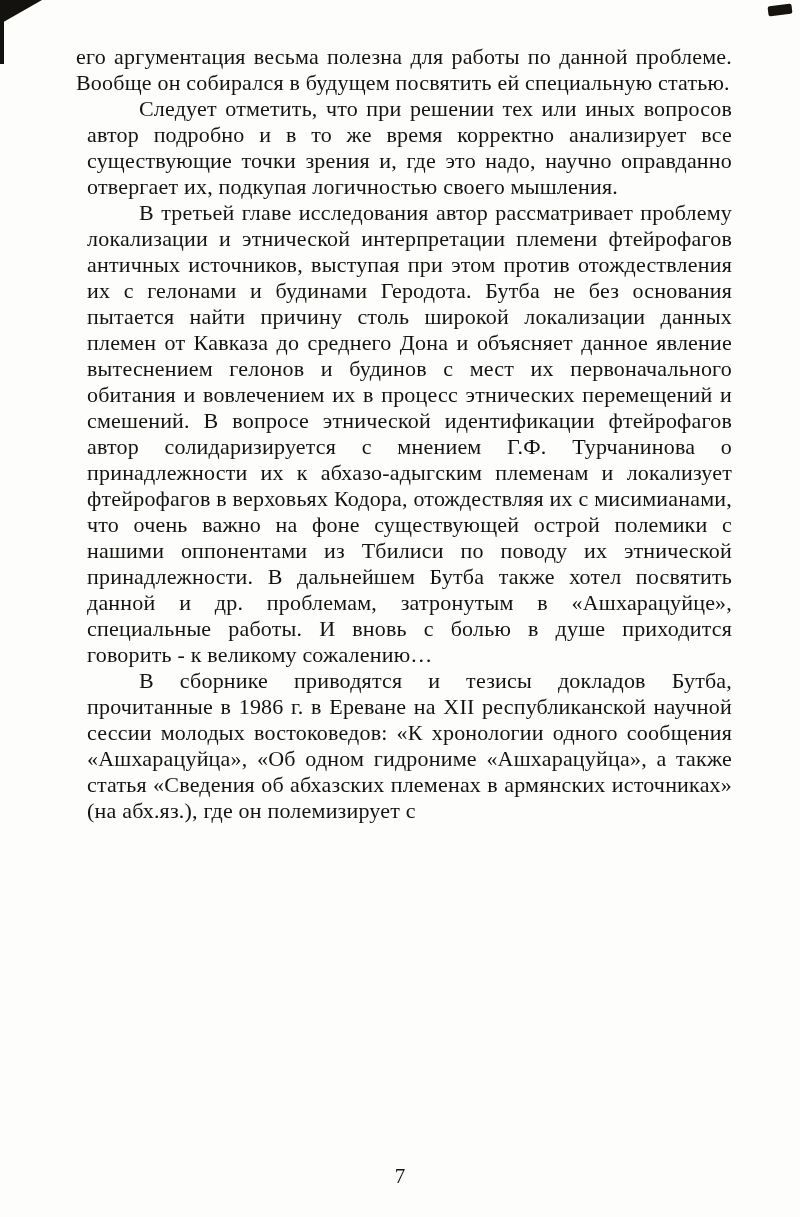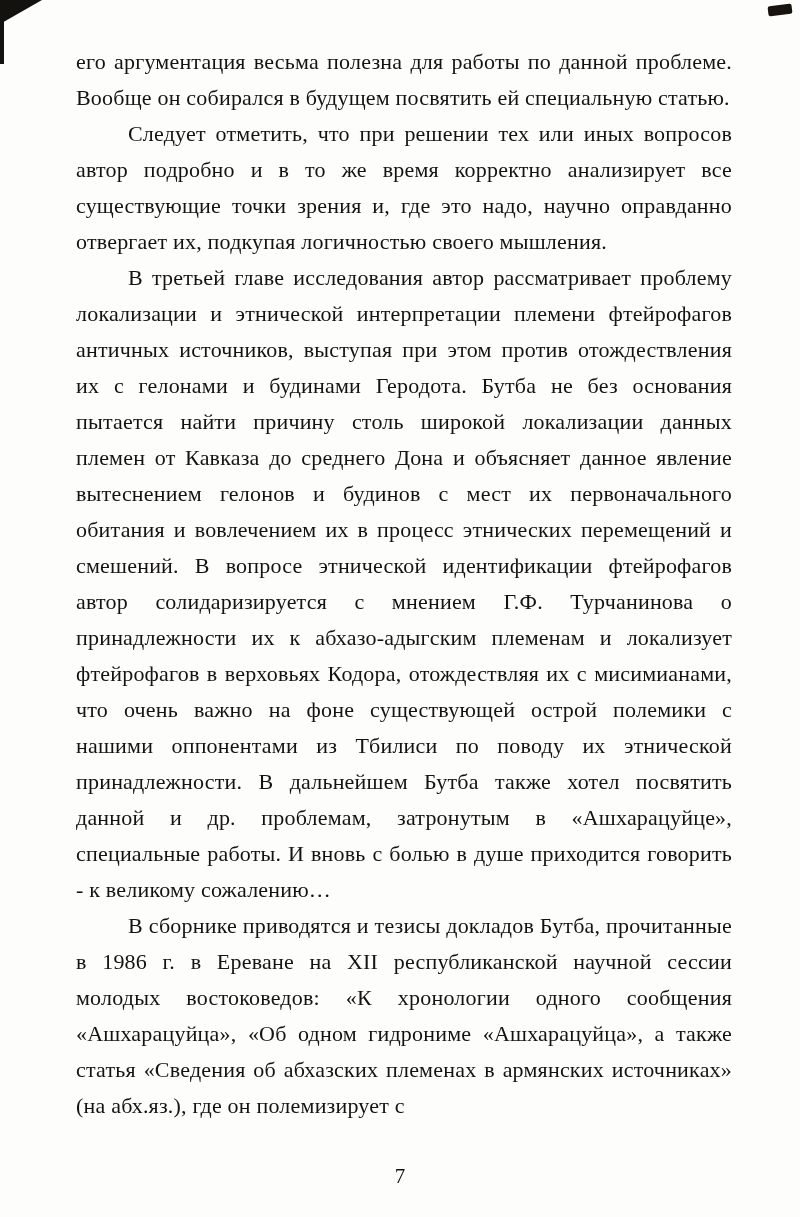--- a/index.html
+++ b/index.html
@@ -37,27 +37,27 @@
     background: #17140f;
     border-radius: 2px;
     transform: rotate(-7deg);
   }
   .text-block {
     position: absolute;
     left: 76px;
     right: 68px;
     top: 44px;
     font-size: 22px;
-    line-height: 36px;
+    line-height: 26px;
     letter-spacing: 0.2px;
     text-align: justify;
     hyphens: auto;
   }
   .para { margin: 0; }
-  .para.indent { text-indent: 52px; }
+  .para.indent { text-indent: 52px; margin-left: 11px; }
   .page-number {
     position: absolute;
     left: 0; right: 0;
     bottom: 28px;
     text-align: center;
     font-size: 21px;
     color: #151310;
   }
 </style>
 </head>

